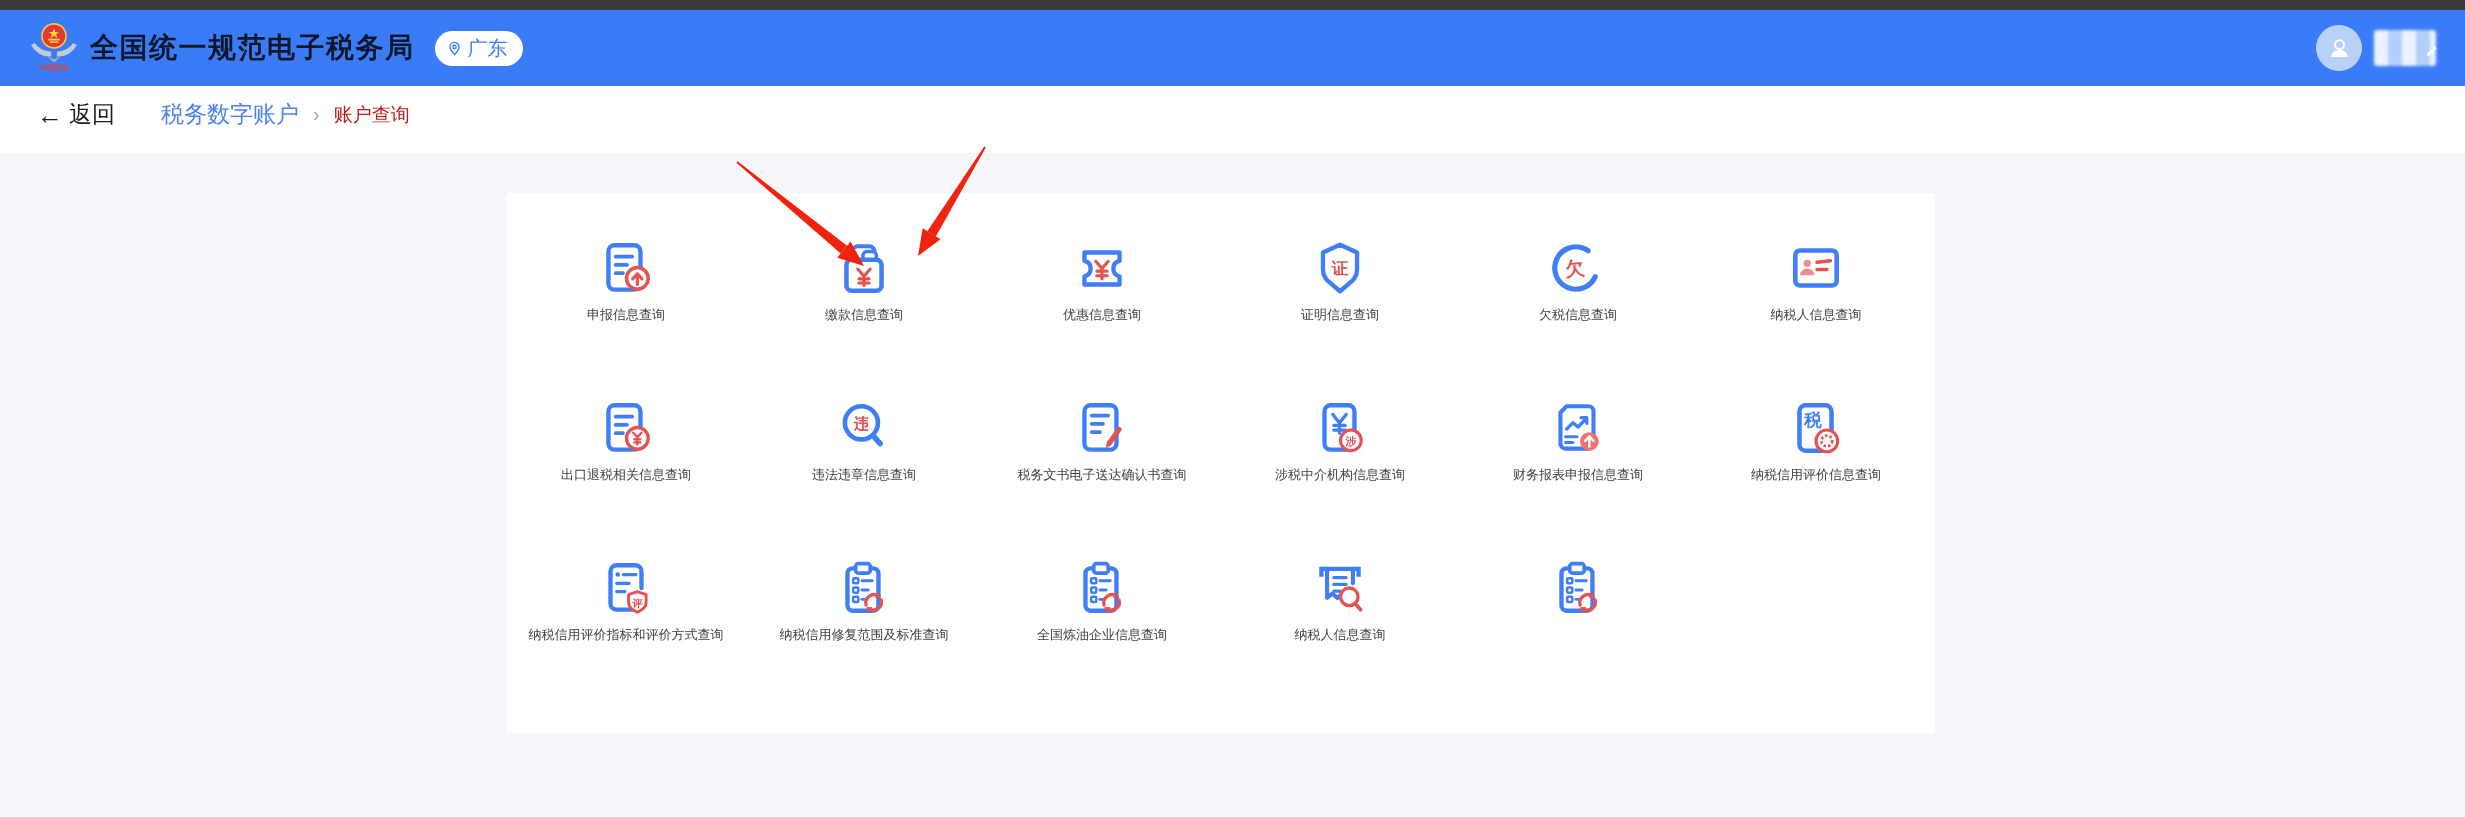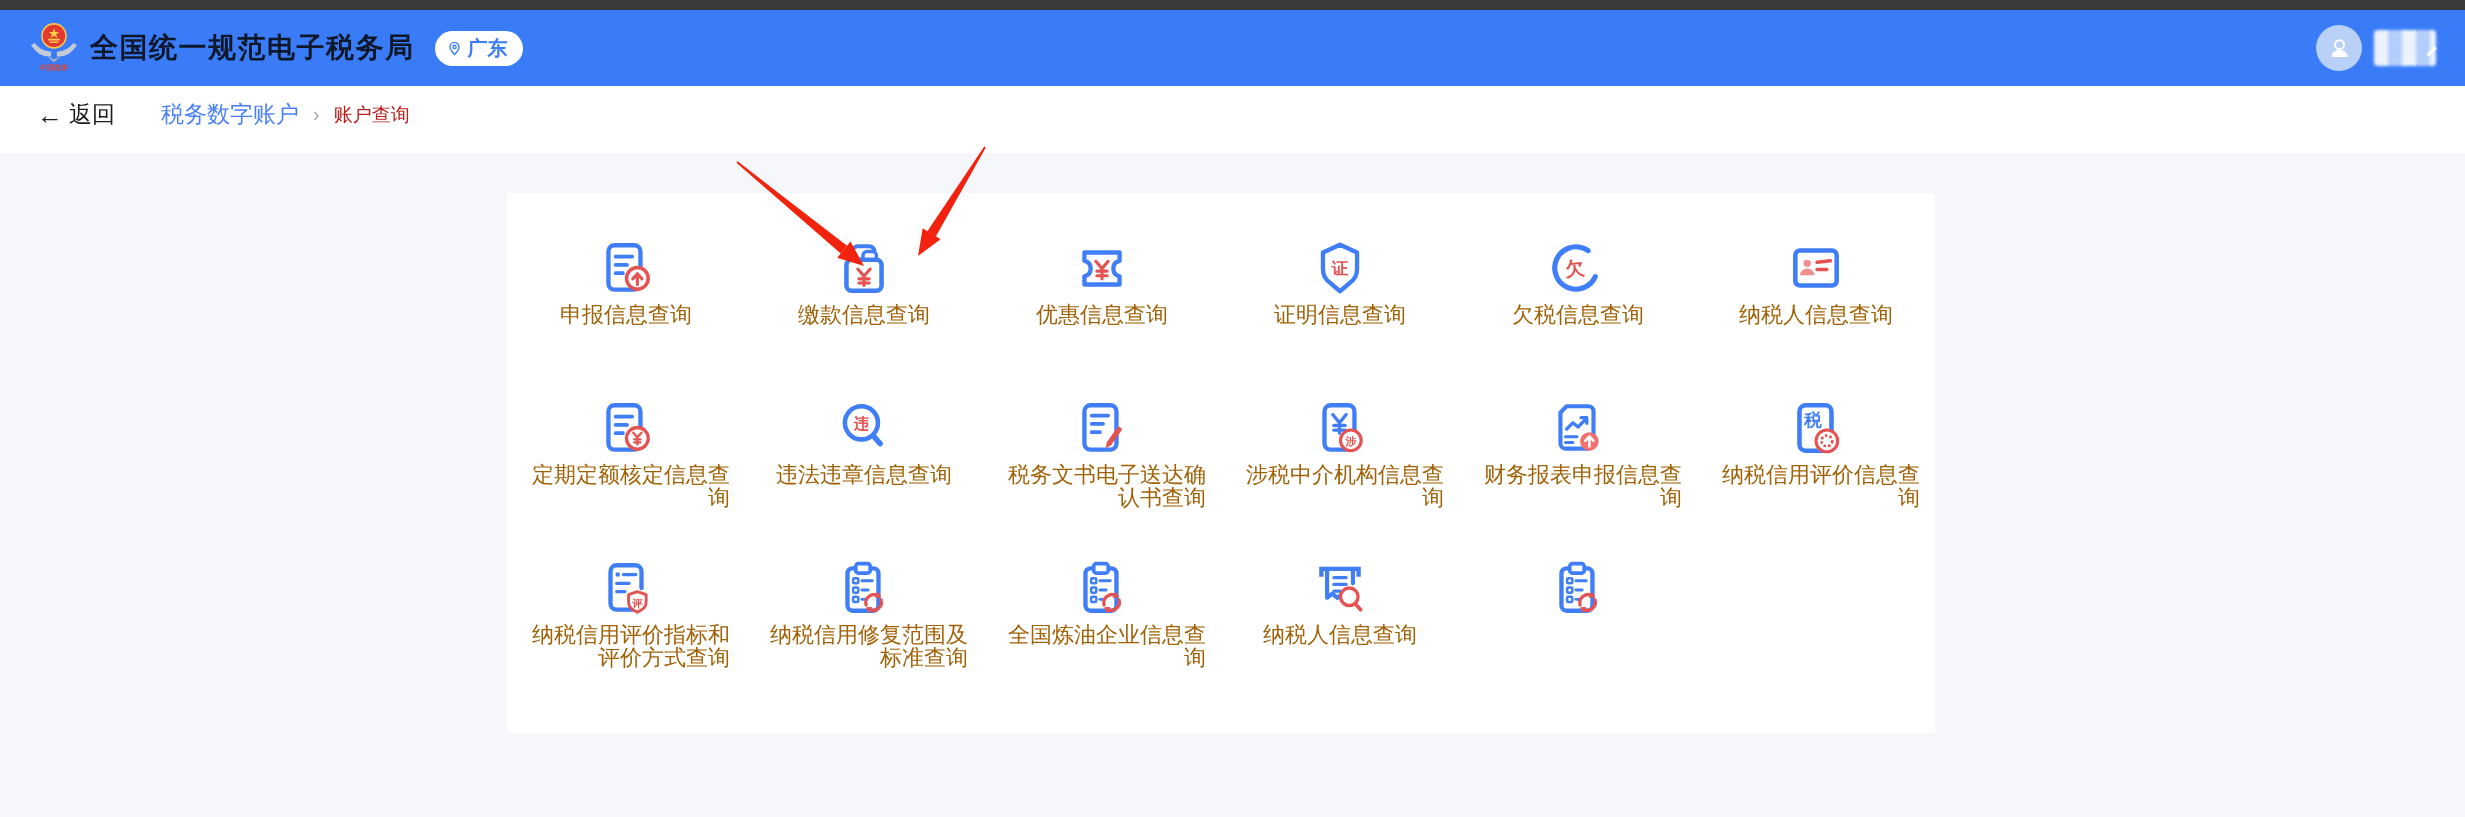--- a/index.html
+++ b/index.html
@@ -6,21 +6,21 @@
   html,body { width:2465px; height:817px; overflow:hidden;
     font-family:"Liberation Sans","DejaVu Sans",sans-serif; background:#f5f7fa; }
 
   .win-strip { height:10px; background:#3a3a3a; }
 
   .header { height:76px; background:#3a7cf8; display:flex; align-items:center;
     padding:0 26px 0 30px; position:relative; }
   .logo { width:48px; height:54px; flex:0 0 auto; }
   .app-title { color:#0f172a; font-size:28px; font-weight:700; letter-spacing:1.5px; margin-left:12px; }
   .region-pill { margin-left:20px; height:35px; background:#fff; border-radius:18px;
-    display:flex; align-items:center; gap:6px; padding:0 15px 0 12px; cursor:pointer;font-weight:bold; }
+    display:flex; align-items:center; gap:6px; padding:0 15px 0 12px; cursor:pointer; }
   .region-pill span { color:#3a7cf8; font-size:20px; }
   .header-right { margin-left:auto; display:flex; align-items:center; }
   .avatar { width:46px; height:46px; border-radius:50%; background:#b9d0f7;
     display:flex; align-items:center; justify-content:center; cursor:pointer; }
   .redacted-name { width:62px; height:36px; margin-left:12px; border-radius:4px;
     background:
       repeating-linear-gradient(90deg, rgba(255,255,255,.85) 0 14px, rgba(186,210,250,.9) 14px 28px),
       repeating-linear-gradient(0deg, rgba(255,255,255,.4) 0 12px, rgba(160,195,248,.55) 12px 24px);
     filter:blur(1.5px); }
   .edit-ic { margin-left:-12px; margin-top:10px; position:relative; z-index:2; }
@@ -33,21 +33,21 @@
   .crumb-link { margin-left:46px; font-size:23px; color:#4a80f7; cursor:pointer; }
   .crumb-sep { margin:0 14px; font-size:20px; color:#a8a8a8; }
   .crumb-cur { font-size:19px; color:#b91c1c; }
 
   .page-bg { position:relative; height:664px; background:#f5f7fa; }
   .card { position:absolute; left:507px; top:40px; width:1428px; height:540px; background:#fff; }
   .grid { display:grid; grid-template-columns:repeat(6,1fr); grid-auto-rows:160px; padding-top:44px; }
   .cell { display:flex; flex-direction:column; align-items:center; cursor:pointer; }
   .svc-icon { width:62px; height:62px; margin-bottom:4px; }
   .svc-icon svg { width:100%; height:100%; display:block; }
-  .svc-label { max-width:208px; text-align:right; font-size:22px; line-height:23px; color:#a16207; }
+  .svc-label { max-width:208px; text-align:right; font-size:13px; line-height:23px; color:#404040; }
 
   .arrows-overlay { position:absolute; left:0; top:0; width:2465px; height:817px;
     pointer-events:none; z-index:10; }
 </style>
 </head>
 <body>
 
 <div class="win-strip"></div>
 
 <div class="header">
@@ -166,21 +166,21 @@
         </div>
         <div class="cell">
           <div class="svc-icon">
             <svg viewBox="0 0 60 60">
               <rect x="13" y="8" width="31" height="43" rx="6" stroke="#3f7ef7" stroke-width="4.2" fill="none"></rect>
               <path d="M20,19 h16 M20,27 h11 M20,35 h7" stroke="#3f7ef7" stroke-width="3.6" stroke-linecap="round"></path>
               <circle cx="41" cy="40" r="10.5" fill="#fff" stroke="#e45252" stroke-width="3.2"></circle>
               <path d="M37,34.5 l4,4.5 4,-4.5 M41,39 v7 M38,41 h6 M38,44 h6" stroke="#e45252" stroke-width="2.2" stroke-linecap="round" fill="none"></path>
             </svg>
           </div>
-          <div class="svc-label">定期定额核定信息查询</div>
+          <div class="svc-label">出口退税相关信息查询</div>
         </div>
         <div class="cell">
           <div class="svc-icon">
             <svg viewBox="0 0 60 60">
               <circle cx="27.5" cy="25" r="16" stroke="#3f7ef7" stroke-width="4.4" fill="none"></circle>
               <path d="M39,37.5 l6.5,7.5" stroke="#3f7ef7" stroke-width="5.5" stroke-linecap="round"></path>
               <text x="27.5" y="31" text-anchor="middle" font-size="15" font-weight="700" fill="#e45252">违</text>
             </svg>
           </div>
           <div class="svc-label">违法违章信息查询</div>

